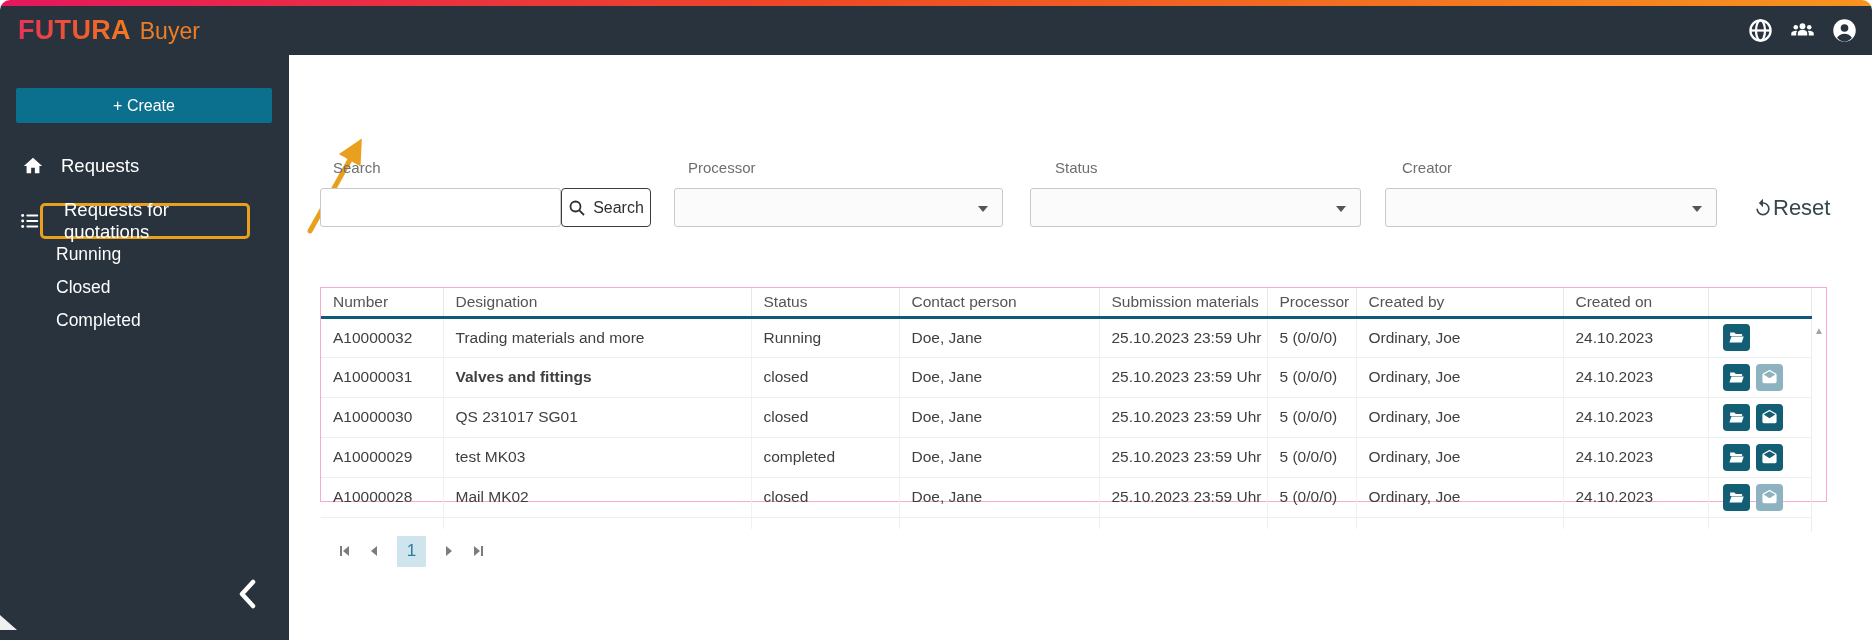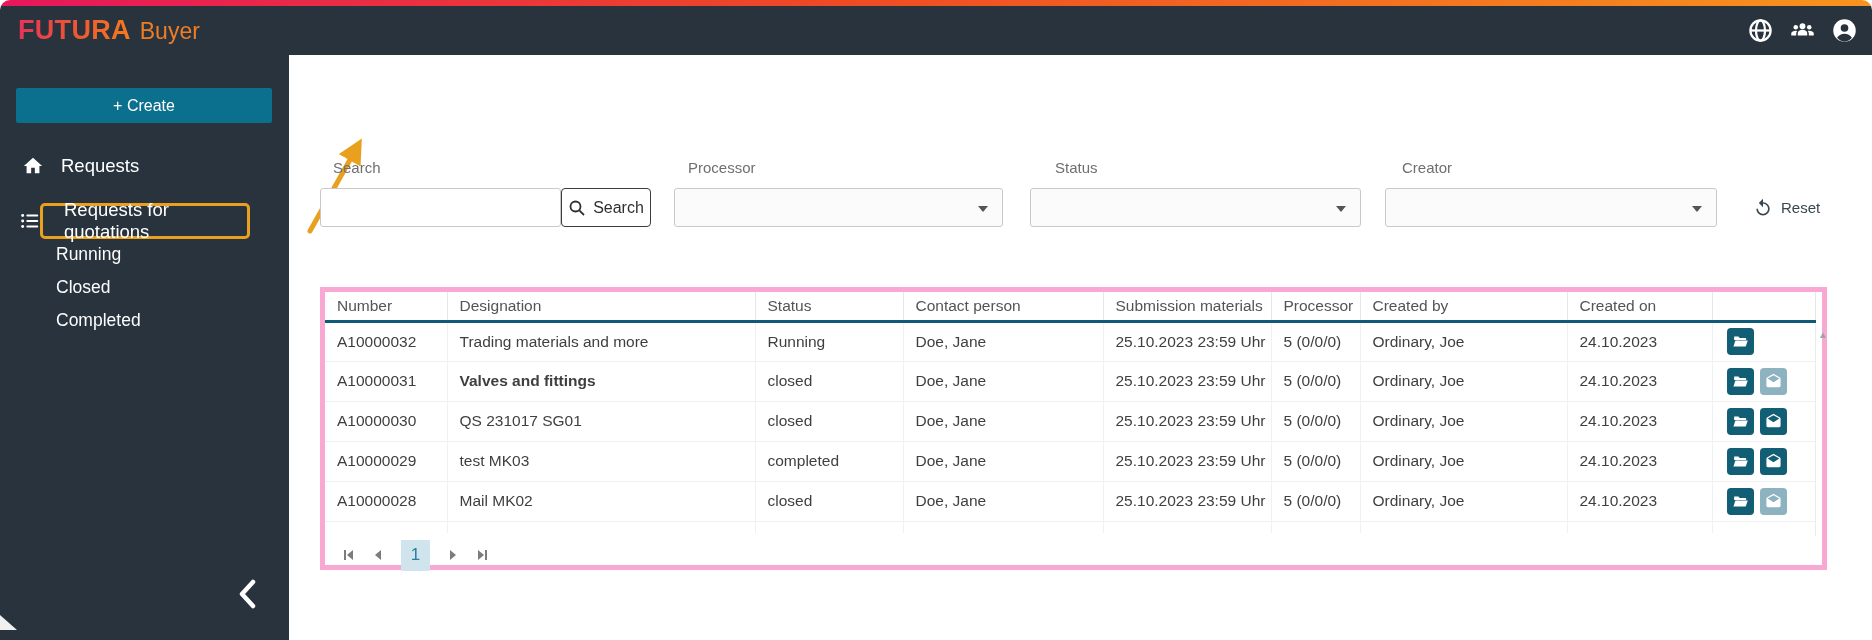--- a/index.html
+++ b/index.html
@@ -38,24 +38,24 @@
   .arrow-svg{position:absolute;left:1px;top:68px;width:95px;height:115px;pointer-events:none}
 
   .flabel{position:absolute;top:104px;font-size:15px;color:#6f6f6f}
   .lab-search{left:44px}.lab-processor{left:399px}.lab-status{left:766px}.lab-creator{left:1113px}
   .field{position:absolute;top:133px;height:39px}
   .search-input{left:31px;width:241px;border:1px solid #c9c9c9;border-radius:3px;background:#fff;font-size:16px;padding:0 8px;font-family:inherit}
   .search-btn{left:272px;width:90px;background:#fff;border:1px solid #3c3c3c;border-radius:4px;color:#2f2f2f;font-size:16px;display:flex;align-items:center;justify-content:center;gap:7px;cursor:pointer;font-family:inherit}
   .dropdown{background:#fbfbfb;border:1px solid #c9c9c9;border-radius:3px;cursor:pointer;position:absolute}
   .dd-processor{left:385px;width:329px}.dd-status{left:741px;width:331px}.dd-creator{left:1096px;width:332px}
   .caret{position:absolute;right:14px;top:17px;width:0;height:0;border-left:5px solid transparent;border-right:5px solid transparent;border-top:6px solid #555}
-  .reset-btn{left:1464px;display:flex;align-items:center;gap:8px;background:none;border:none;color:#37474f;font-size:15px;cursor:pointer;font-family:inherit}
+  .reset-btn{left:1464px;display:flex;align-items:center;background:none;border:none;color:#37474f;font-size:22px;cursor:pointer;font-family:inherit}
 
   
-  .card{position:absolute;left:31px;top:232px;width:1507px;height:283px;border:5px solid #f9a8d4;background:#fff}
+  .card{position:absolute;left:31px;top:232px;width:1507px;height:215px;border:1px solid #f9a8d4;background:#fff}
   table{border-collapse:collapse;table-layout:fixed;width:1490px}
   thead th{height:29px;font-size:15.5px;font-weight:400;color:#545454;text-align:left;padding-left:12px;border-right:1px solid #e7e7e7;background:#fff}
   thead tr{border-bottom:3px solid #0e5a78}
   tbody td{height:40px;font-size:15.5px;color:#3f3f3f;padding-left:12px;border-right:1px solid #f1f1f1;border-bottom:1px solid #efefef;white-space:nowrap;overflow:hidden}
   tbody tr.filler td{height:12px;border-bottom:none}
   td.actions-cell{padding-left:14px}
   .actions-wrap{display:flex;gap:6px;align-items:center}
   .act-btn{width:27px;height:27px;border:none;border-radius:4px;display:flex;align-items:center;justify-content:center;cursor:pointer}
   .act-dark{background:#115e75}.act-light{background:#8db2c0}
   .scroll-lane{position:absolute;left:1490px;top:32px;width:15px;height:212px;border-left:1px solid #ececec;text-align:center}

